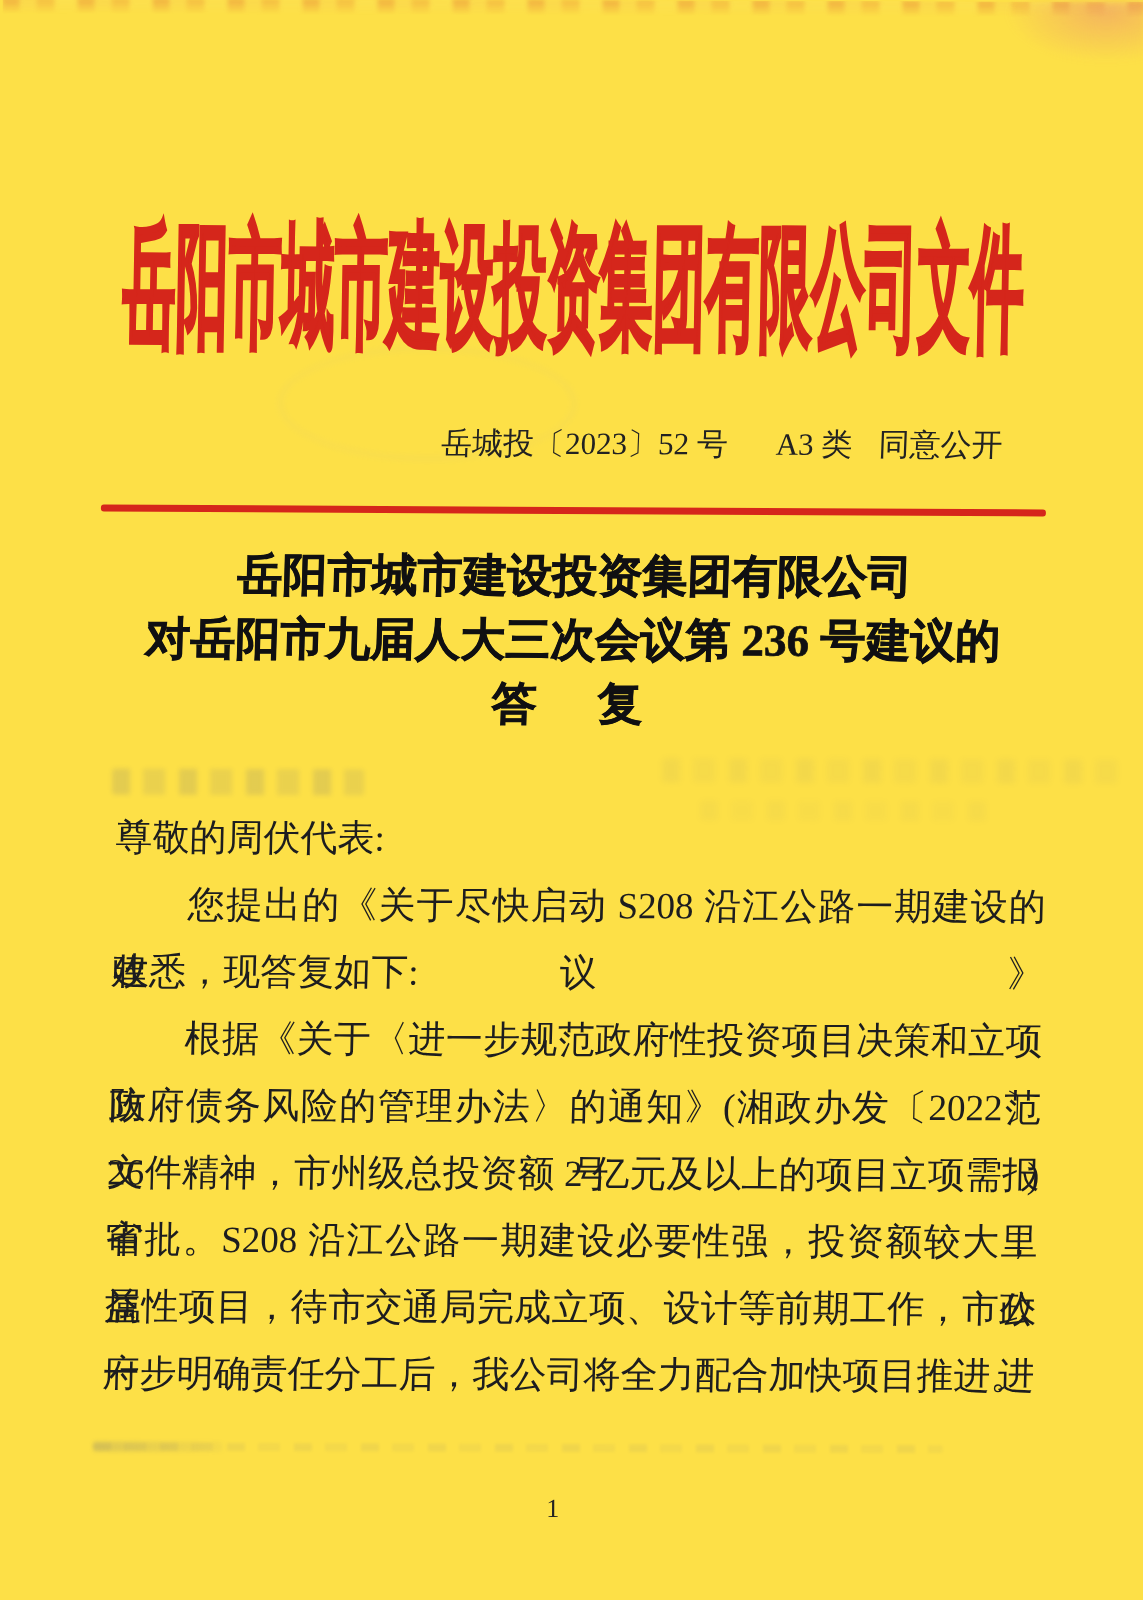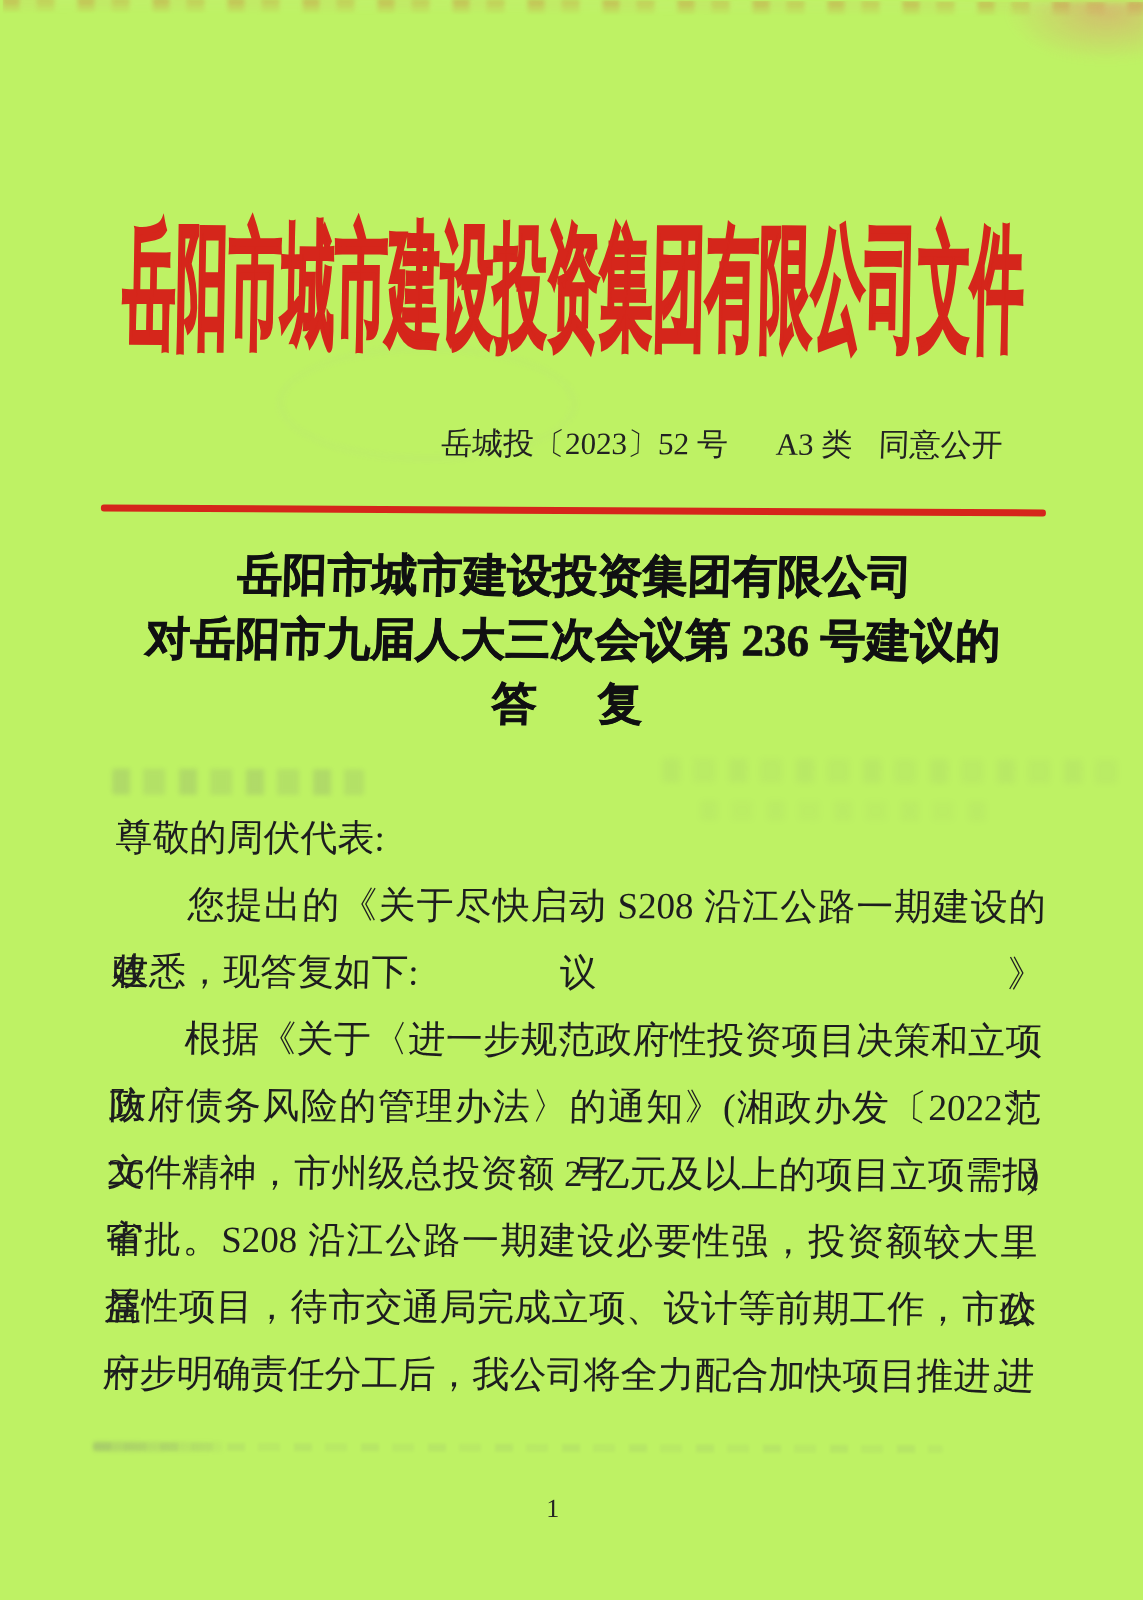--- a/index.html
+++ b/index.html
@@ -1,20 +1,20 @@
 <!DOCTYPE html>
 <html><head>
 <meta charset="utf-8">
 <style>
   html,body{margin:0;padding:0;background:#e8e8e8;}
   .sheet{
     position:relative;
     width:1143px;height:1600px;
     margin:0 auto;
-    background:#bef264;
+    background:#fde047;
     overflow:hidden;
     font-family:"Liberation Serif","DejaVu Serif",serif;
     color:#1e1e20;
   }
   .tilt{position:absolute;inset:0;transform:rotate(0.18deg);transform-origin:50% 50%;}
 
   
   .scan-top-strip{
     position:absolute;left:0;top:0;width:1143px;height:16px;
     background:repeating-linear-gradient(90deg,

